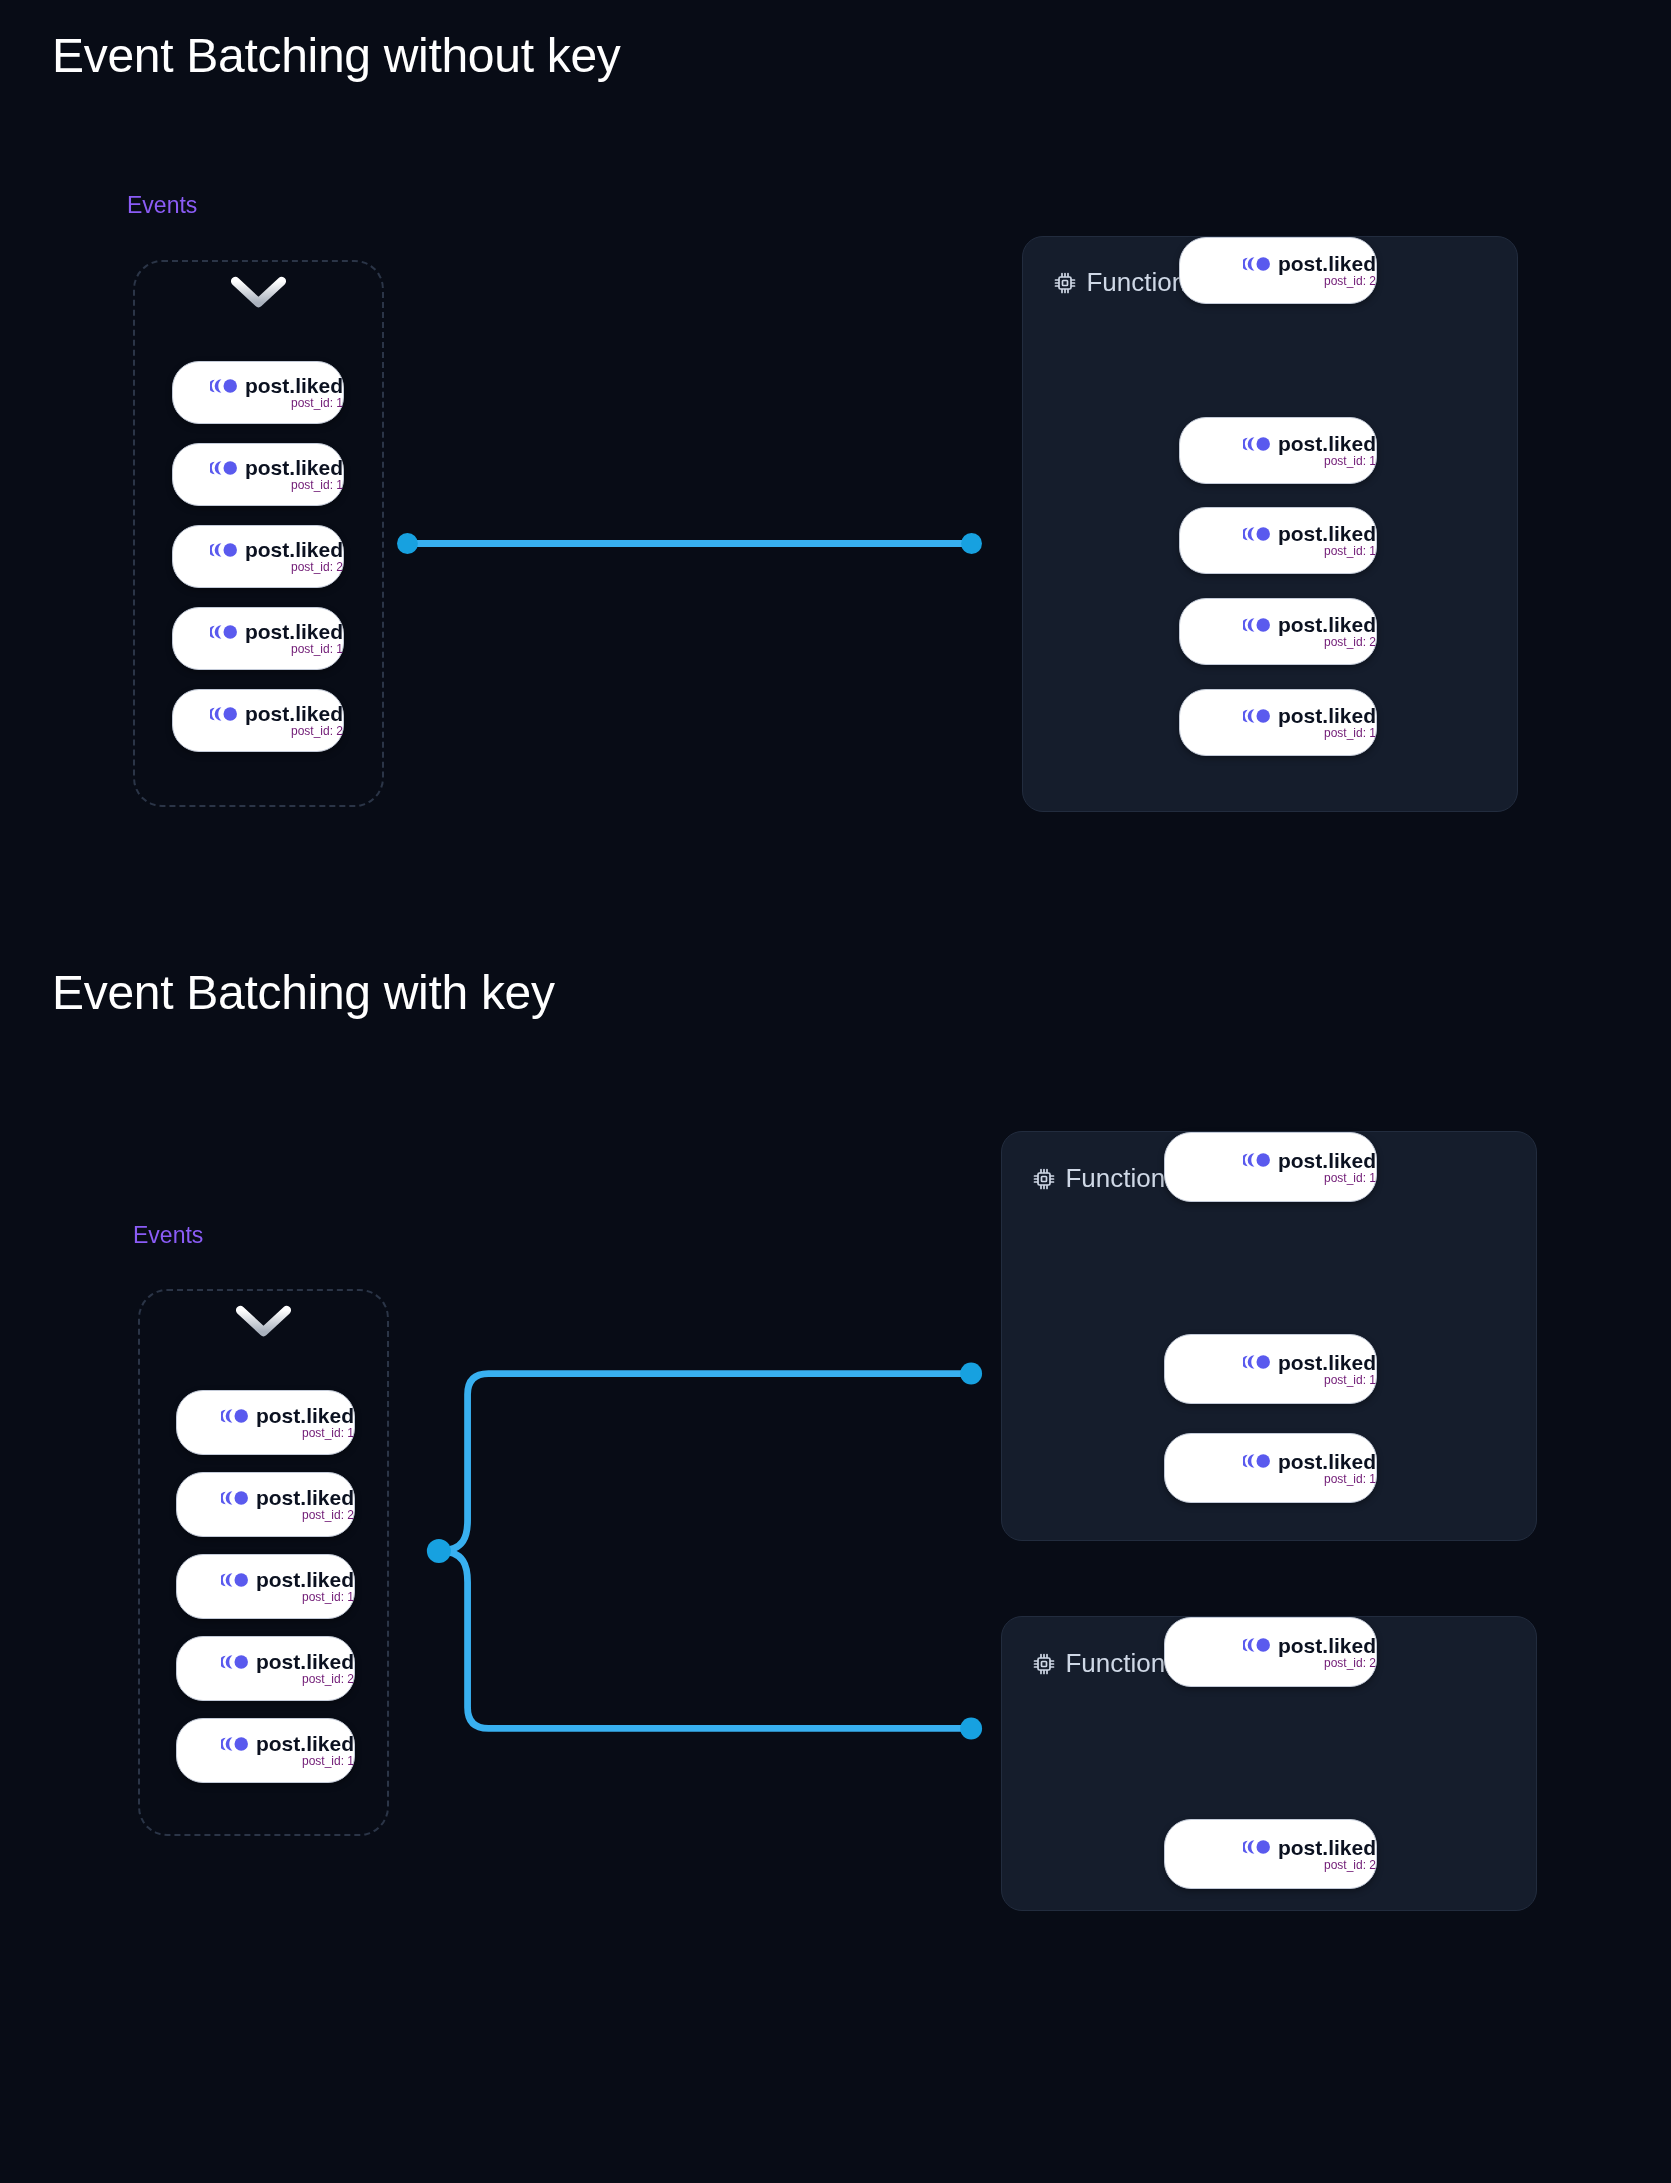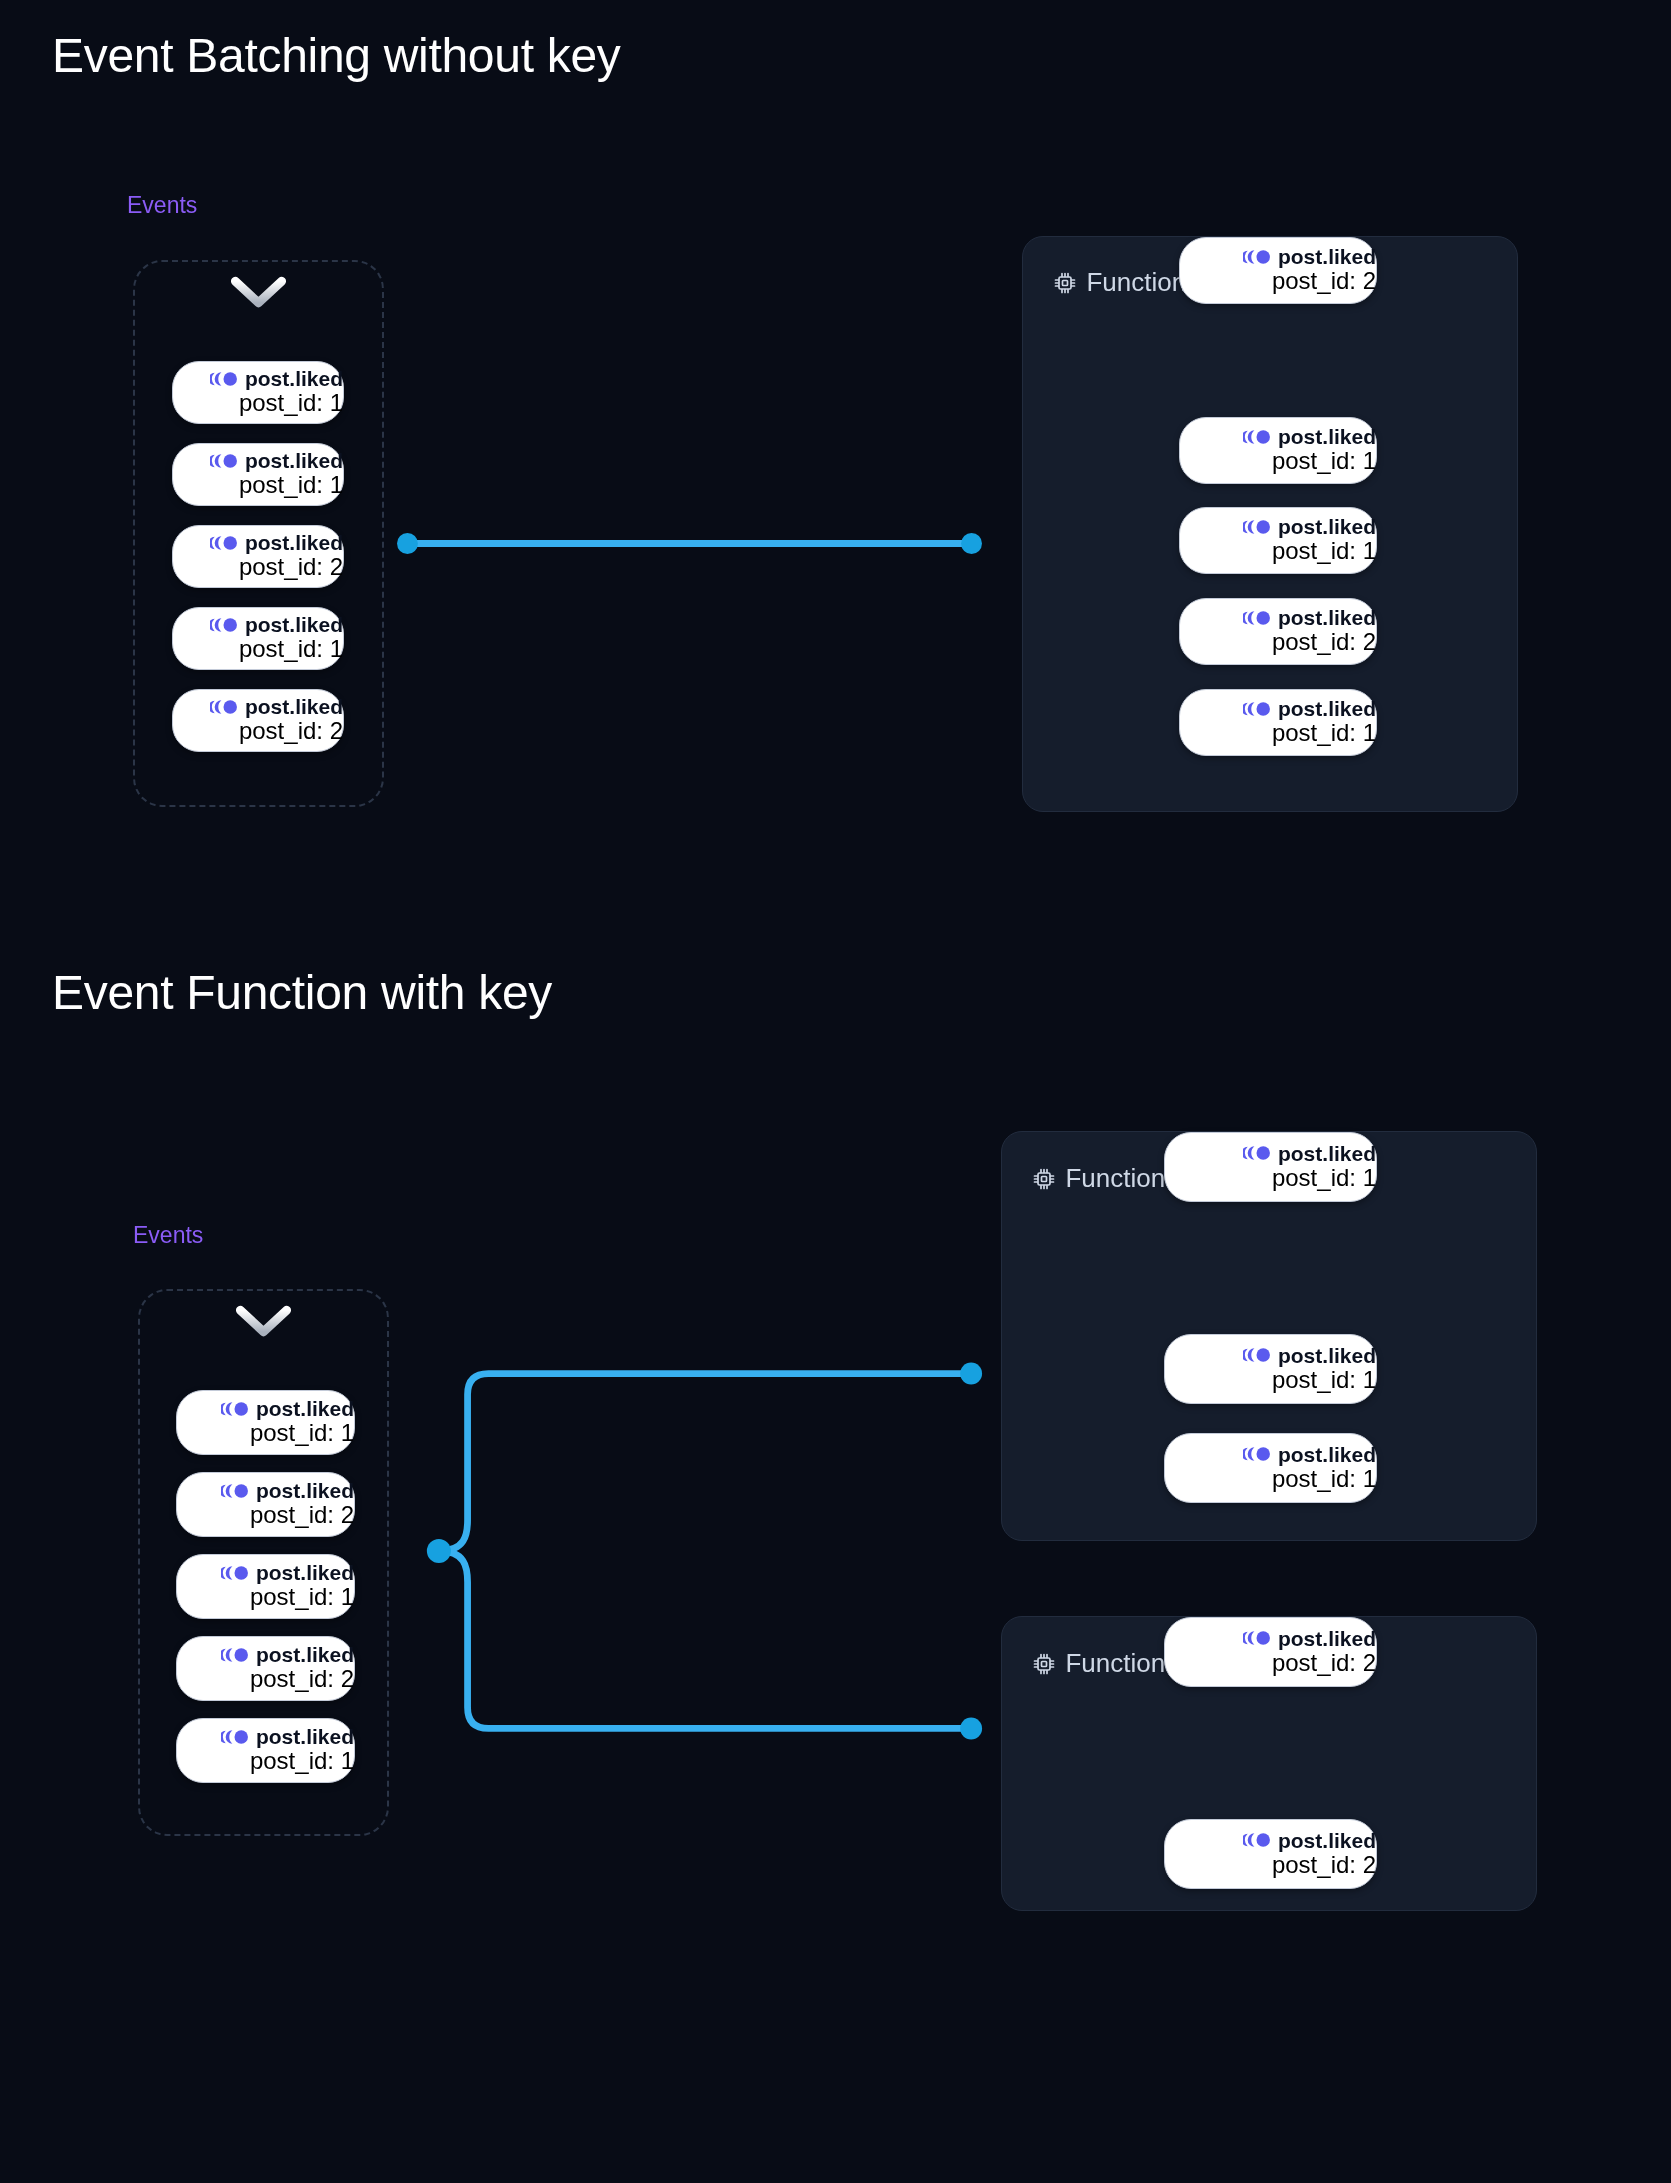--- a/index.html
+++ b/index.html
@@ -109,22 +109,22 @@
     gap: 7.3px;
     line-height: 1;
   }
   .evt-name {
     color: #0b1120;
     font-size: 21px;
     font-weight: 700;
     white-space: nowrap;
   }
   .evt-meta {
-    color: #000000;
-    font-size: 24px;
+    color: #701a75;
+    font-size: 12px;
     font-weight: 400;
     white-space: nowrap;
     margin-top: 0;
   }
   .signal-icon { width: 28px; height: 18px; flex: none; display: block; }
 
   
   .g-ev1 .evt-card { left: 37px; width: 172px; height: 63px; }
   .g-ev1 .evt-card:nth-child(1) { top: 99px; }
   .g-ev1 .evt-card:nth-child(2) { top: 181px; }
@@ -306,21 +306,21 @@
           <circle cx="39" cy="17" r="13" fill="#5a5aee"></circle>
           <path d="M22 4 A13 13 0 0 0 22 30 A17 17 0 0 1 22 4 Z" fill="#5a5aee"></path>
           <path d="M9 5 A12 12 0 0 0 9 29 A16 16 0 0 1 9 5 Z" fill="#5a5aee"></path>
         </svg>
         <span class="evt-name">post.liked</span>
       </div>
       <div class="evt-meta">post_id: 2</div>
     </div>
   </div>
 
-  <div class="section-title" id="title-2">Event Function with key</div>
+  <div class="section-title" id="title-2">Event Batching with key</div>
 
   <div class="events-label" id="events-label-2">Events</div>
 
   <svg class="chevron" id="chevron-2" viewBox="0 0 110 66">
     <defs>
       <linearGradient id="chevGrad2" x1="0" y1="0" x2="0" y2="1">
         <stop offset="0%" stop-color="#ffffff"></stop>
         <stop offset="100%" stop-color="#a9b1bd"></stop>
       </linearGradient>
     </defs>

